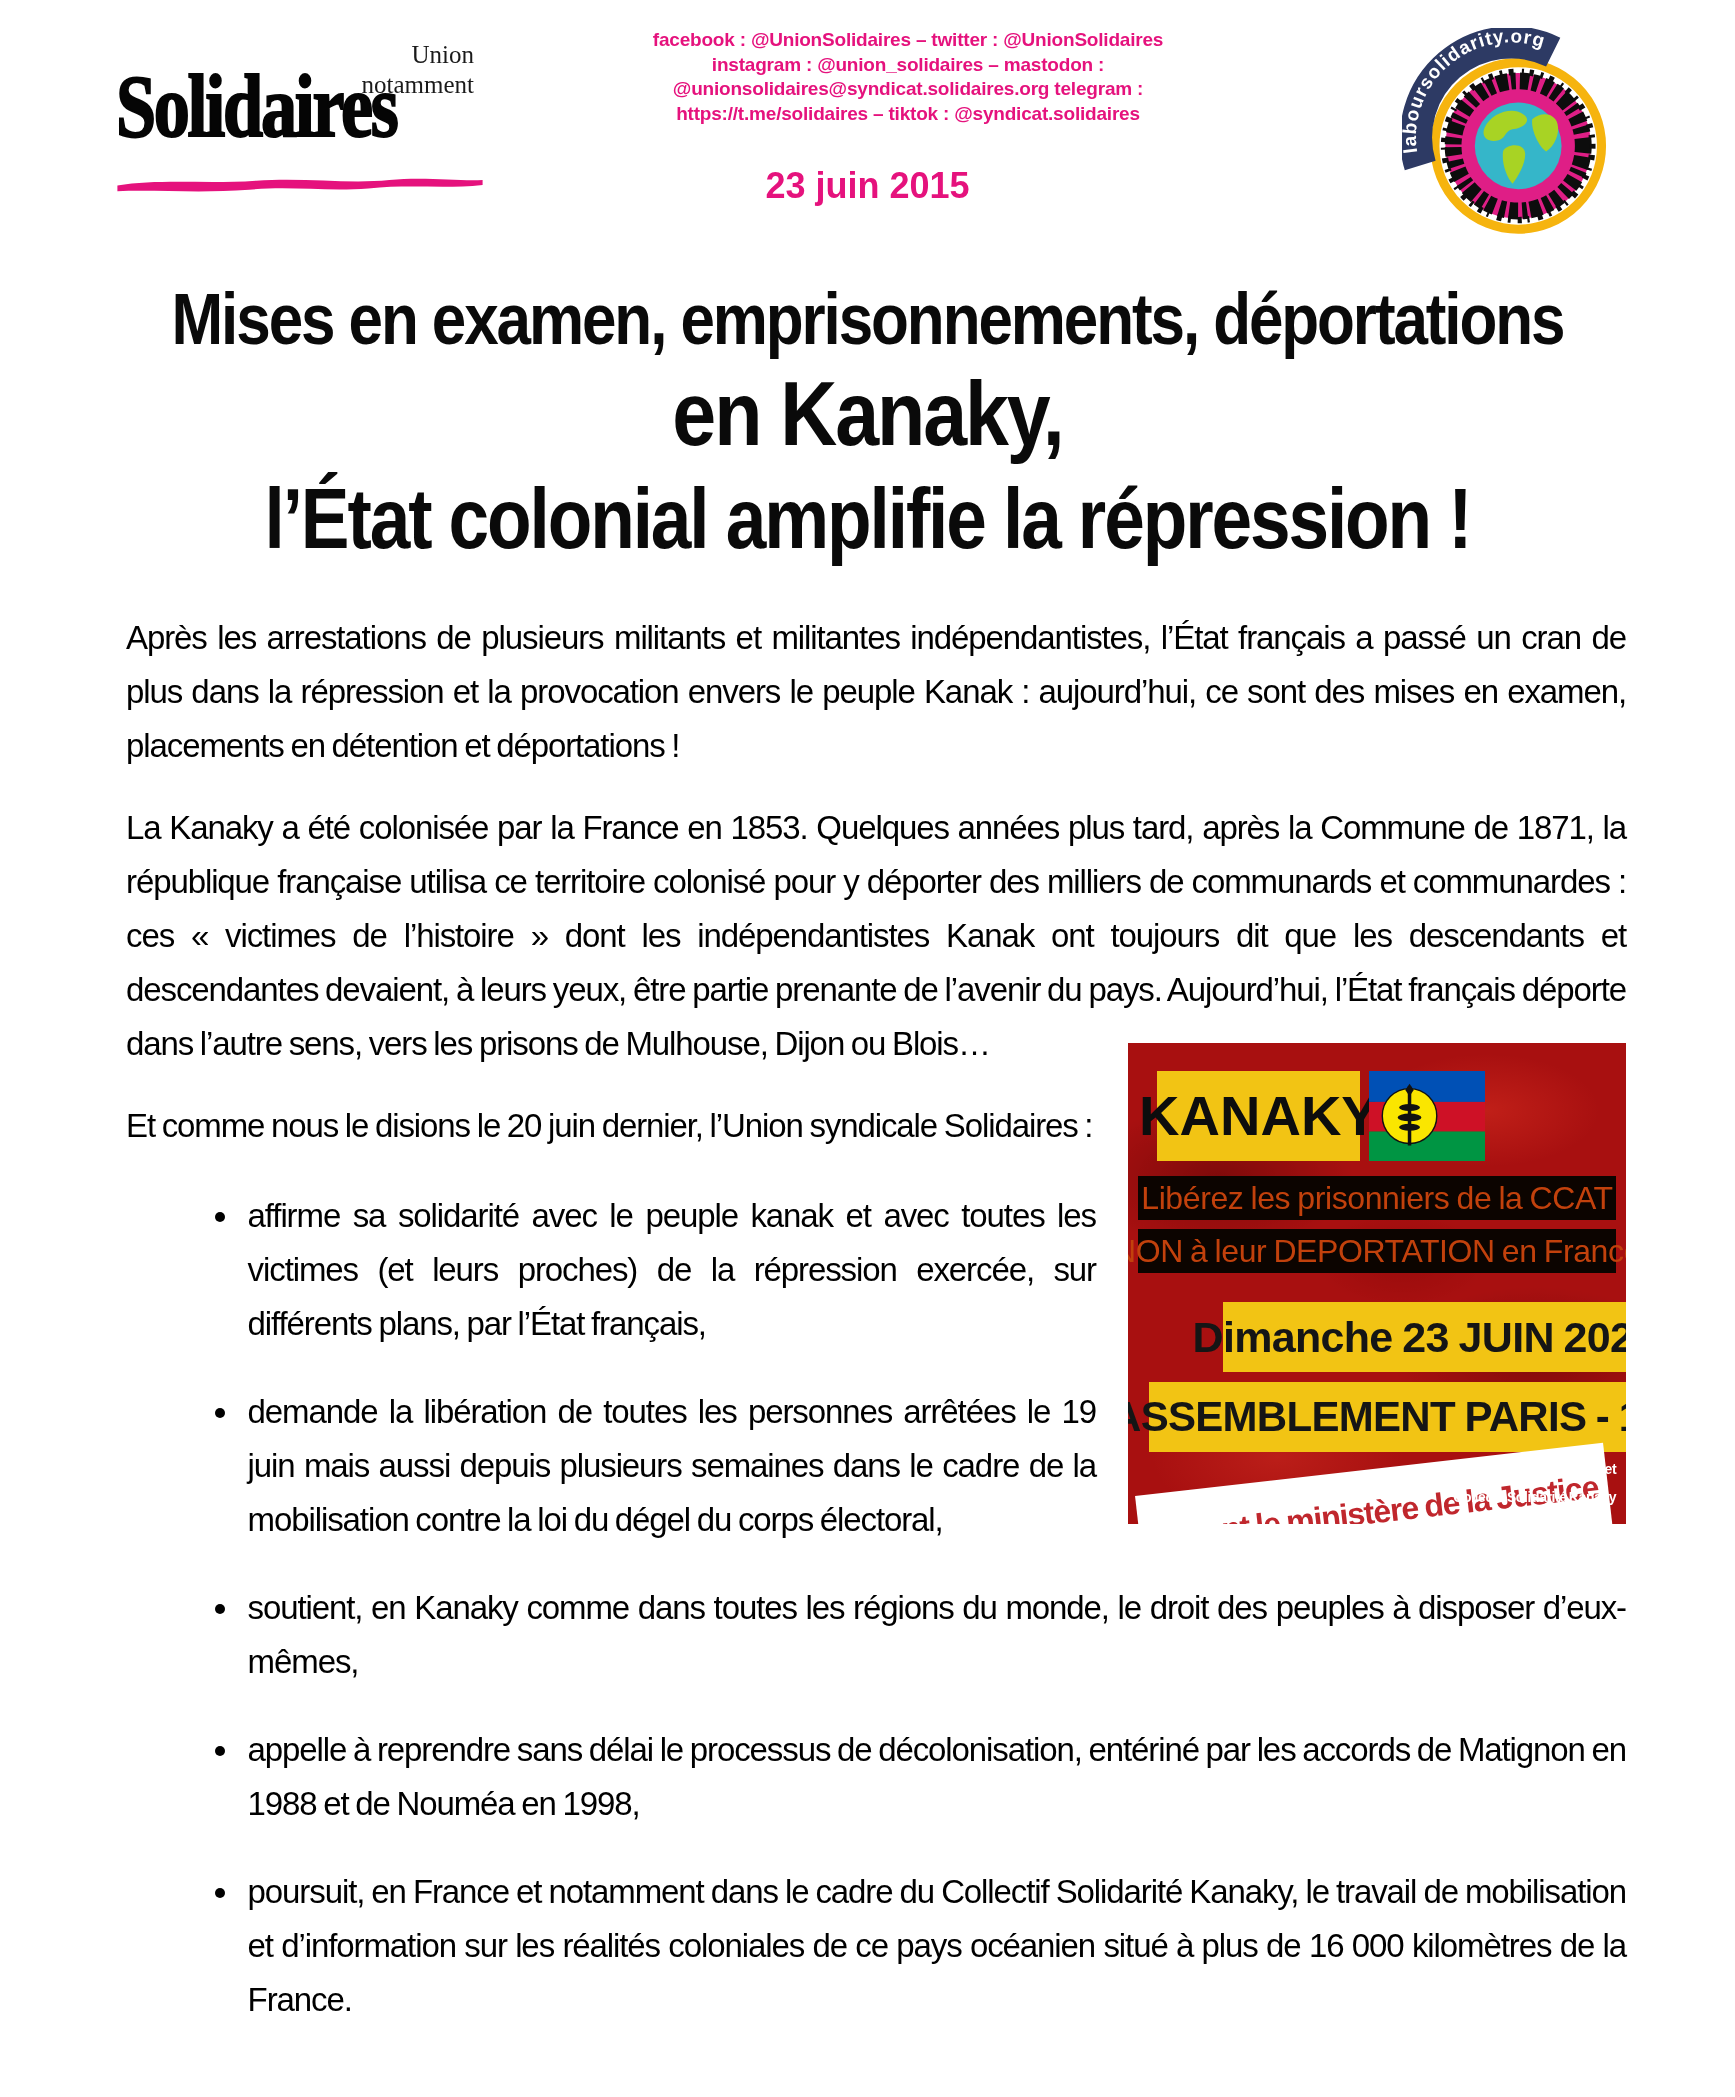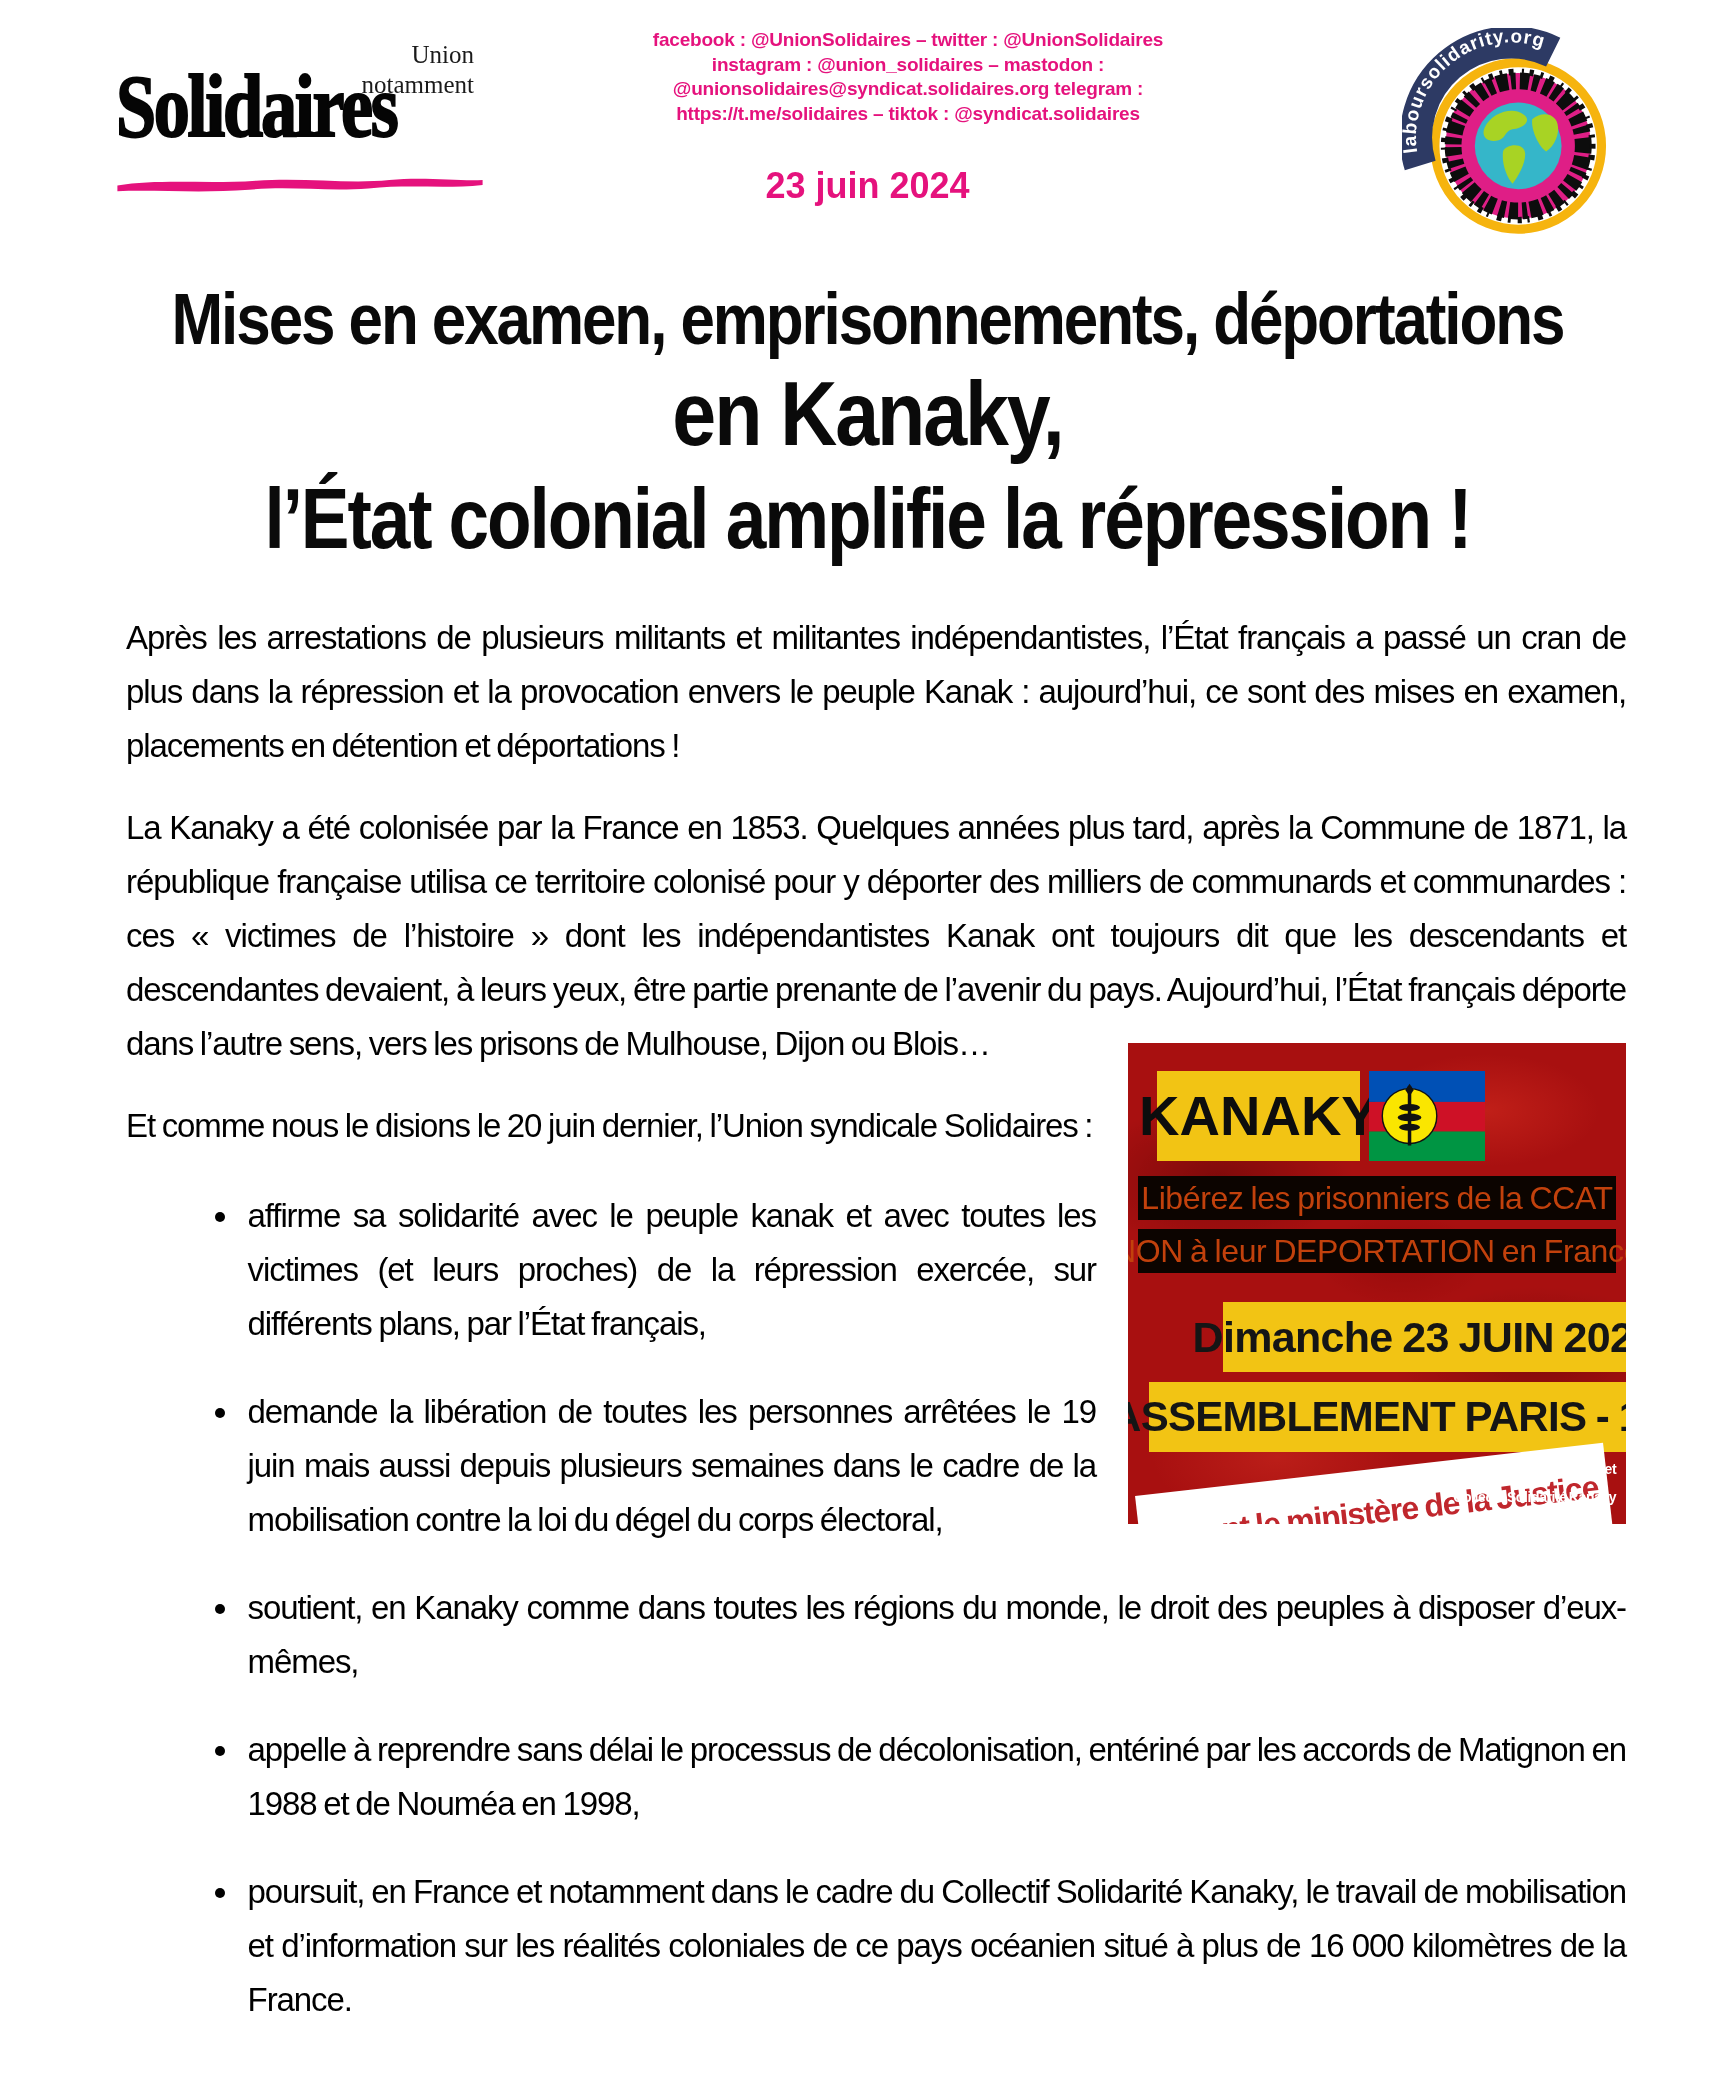--- a/index.html
+++ b/index.html
@@ -126,21 +126,21 @@
     </svg>
   </div>
 
   <div class="social-block">
     <div>facebook : @UnionSolidaires – twitter : @UnionSolidaires</div>
     <div>instagram : @union_solidaires – mastodon :</div>
     <div>@unionsolidaires@syndicat.solidaires.org  telegram :</div>
     <div>https://t.me/solidaires – tiktok : @syndicat.solidaires</div>
   </div>
 
-  <div class="date-line">23 juin 2024</div>
+  <div class="date-line">23 juin 2015</div>
 
   <svg class="badge" viewBox="0 0 310 312" aria-hidden="false">
     <defs>
       <path id="arcP" d="M 26 196 A 136 136 0 0 1 216 34" fill="none"></path>
     </defs>
     <circle cx="166" cy="168" r="119" fill="none" stroke="#f6b40e" stroke-width="13"></circle>
     <circle cx="166" cy="168" r="104" fill="#df1e86"></circle>
     <circle cx="166" cy="168" r="93" fill="none" stroke="#0d0d0d" stroke-width="24" stroke-dasharray="10 5 16 4 7 6 13 5 9 7 12 4"></circle>
     <circle cx="166" cy="168" r="106" fill="none" stroke="#0d0d0d" stroke-width="9" stroke-dasharray="4 9 7 12 3 8 6 10"></circle>
     <circle cx="166" cy="168" r="62" fill="#35b6c9"></circle>

